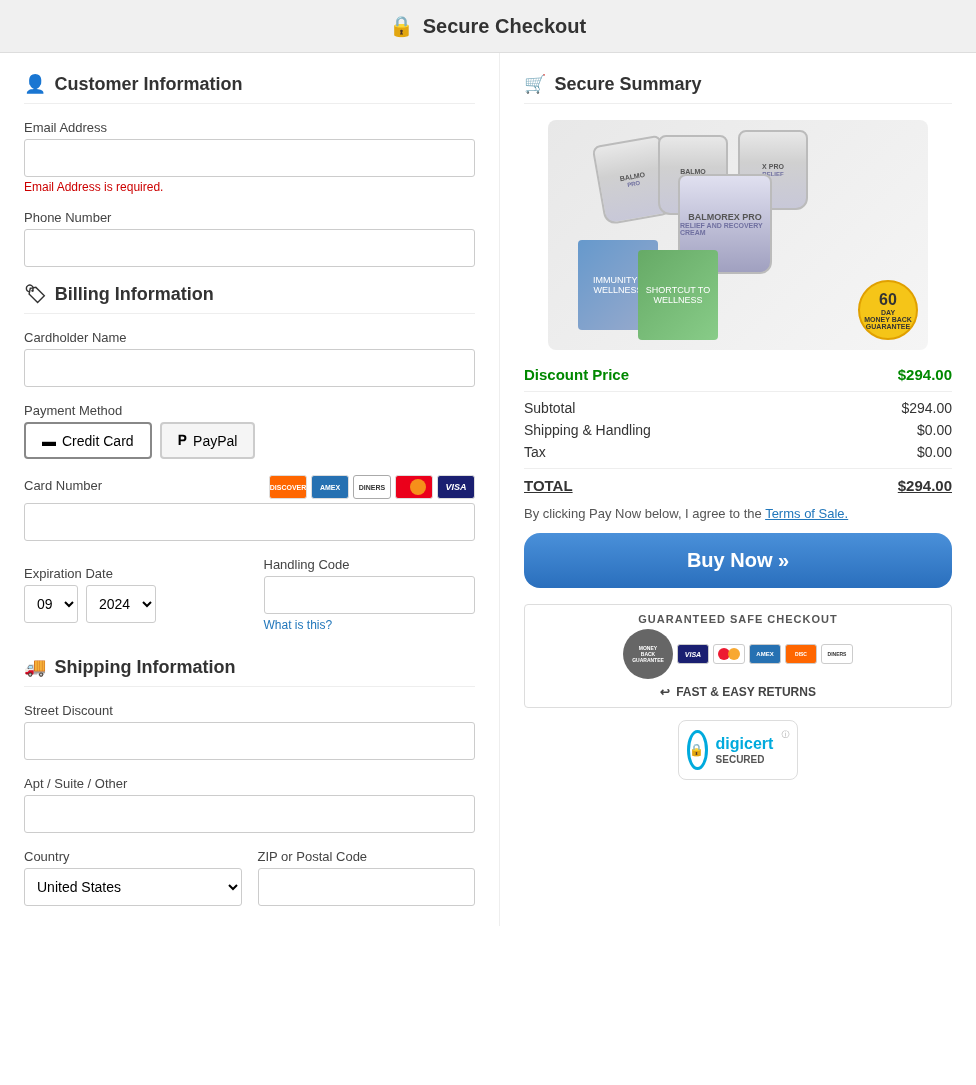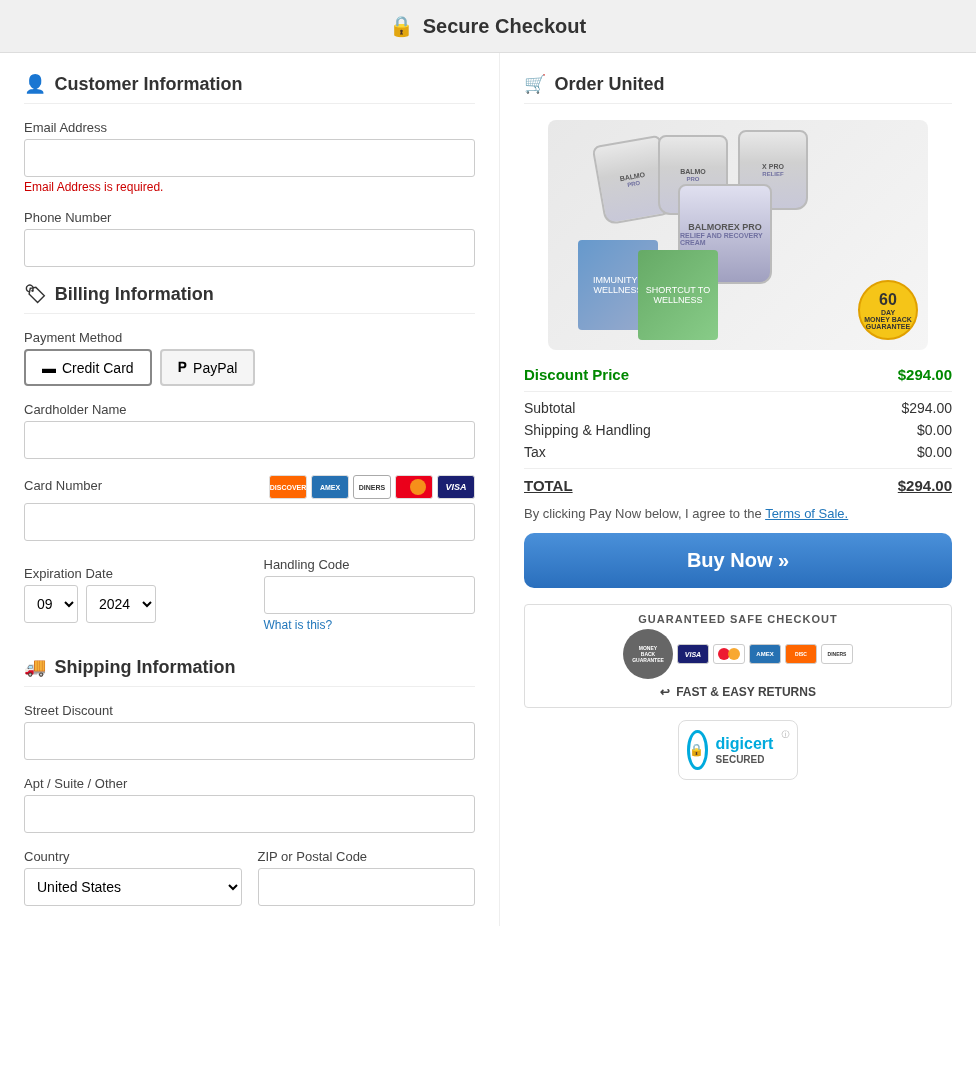--- a/index.html
+++ b/index.html
@@ -277,21 +277,21 @@
     .agree-text a { color: #2277bb; }
 
     .buy-now-btn {
       width: 100%;
       padding: 16px;
       background: linear-gradient(180deg, #4a90d9 0%, #2a6fbd 100%);
       color: white;
       font-size: 20px;
       font-weight: bold;
       border: none;
-      border-radius: 10px;
+      border-radius: 16px;
       cursor: pointer;
       margin-bottom: 16px;
     }
 
     .trust-badges {
       display: flex;
       flex-direction: column;
       align-items: center;
       gap: 12px;
     }
@@ -410,39 +410,39 @@
       </div>
 
       <div class="field-group">
         <div class="field-label">Phone Number</div>
         <input type="tel" style="">
       </div>
 
       <div class="section-header">
         <span>🏷</span>
         <span>Billing Information</span>
+      </div>
+
+      <div class="field-group">
+        <div class="field-label">Cardholder Name</div>
+        <input type="text" style="">
       </div>
 
       <div class="field-group">
         <div class="field-label">Payment Method</div>
         <div class="payment-methods">
           <button class="payment-btn active">
             <span>▬</span>
             <span>Credit Card</span>
           </button>
           <button class="payment-btn">
             <span>𝐏</span>
             <span>PayPal</span>
           </button>
         </div>
-      </div>
-
-      <div class="field-group">
-        <div class="field-label">Cardholder Name</div>
-        <input type="text" style="">
       </div>
 
       <div class="field-group">
         <div class="card-number-row">
           <div class="field-label">Card Number</div>
           <div class="card-icons">
             <div class="card-icon discover">
                 <span>DISCOVER</span>
               </div>
             <div class="card-icon amex">
@@ -519,42 +519,42 @@
         </div>
       </div>
 
     </div>
 
     <div class="right-col">
 
       
       <div class="section-header">
         <span>🛒</span>
-        <span>Order United</span>
+        <span>Secure Summary</span>
       </div>
 
 
       
       <div class="product-image-area">
         <div class="product-image-placeholder">
 
           <div class="jar" style="left:50px;top:20px;transform:rotate(-10deg);z-index:1;">
             <div class="jar-label">BALMO</div>
             <div class="jar-brand">PRO</div>
           </div>
           <div class="jar" style="left:110px;top:15px;z-index:1;">
             <div class="jar-label">BALMO</div>
             <div class="jar-brand">PRO</div>
           </div>
           <div class="jar" style="left:190px;top:10px;z-index:1;">
             <div class="jar-label">X PRO</div>
             <div class="jar-brand">RELIEF</div>
           </div>
 
-          <div class="jar" style="left:130px;top:64px;width:94px;height:100px;z-index:2;background:linear-gradient(180deg,#e0e0f0 0%,#c0c0d8 50%,#a0a0c0 100%);">
+          <div class="jar" style="left:130px;top:54px;width:94px;height:100px;z-index:2;background:linear-gradient(180deg,#e0e0f0 0%,#c0c0d8 50%,#a0a0c0 100%);">
             <div class="jar-label" style="font-size:9px;">BALMOREX PRO</div>
             <div class="jar-brand" style="font-size:7px;">RELIEF AND RECOVERY CREAM</div>
           </div>
 
           <div style="position:absolute;left:30px;bottom:20px;width:80px;height:90px;background:linear-gradient(135deg,#6699cc,#99aacc);border-radius:4px;z-index:3;display:flex;align-items:center;justify-content:center;">
             <span style="font-size:9px;color:white;text-align:center;padding:4px;">IMMUNITY+<br>WELLNESS</span>
           </div>
           <div style="position:absolute;left:90px;bottom:10px;width:80px;height:90px;background:linear-gradient(135deg,#66aa66,#88cc88);border-radius:4px;z-index:4;display:flex;align-items:center;justify-content:center;">
             <span style="font-size:9px;color:white;text-align:center;padding:4px;">SHORTCUT TO<br>WELLNESS</span>
           </div>

